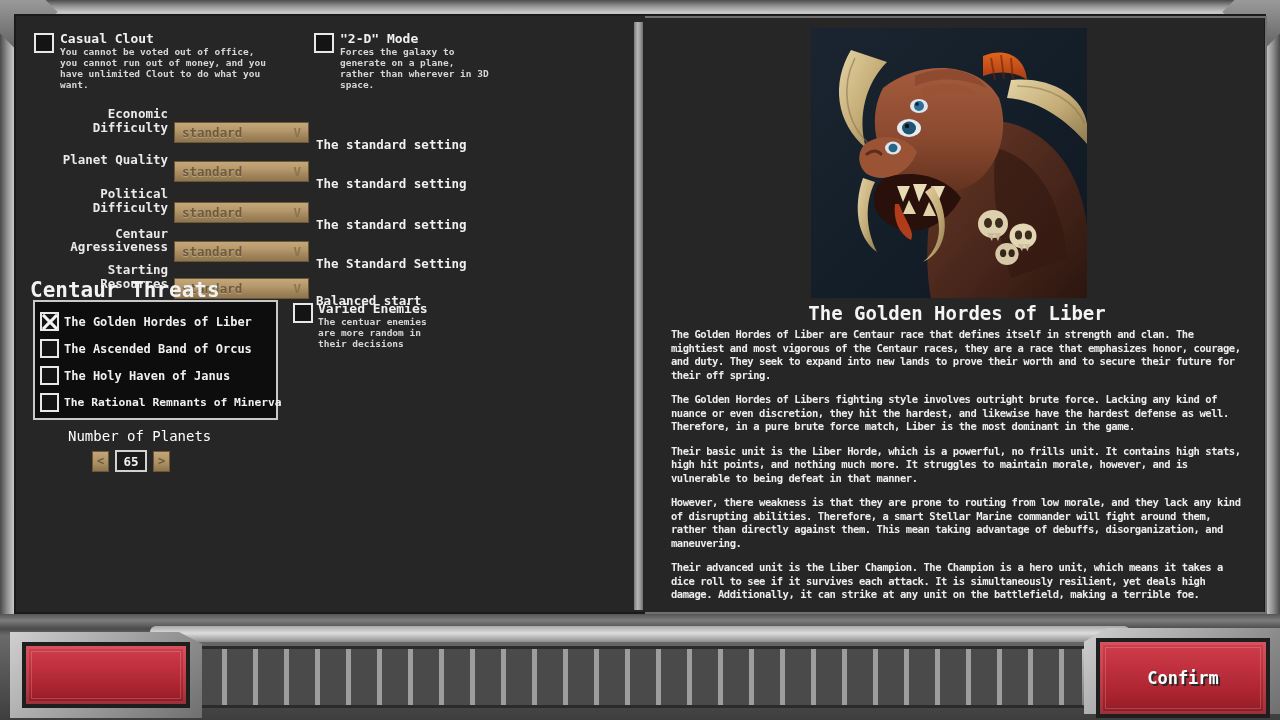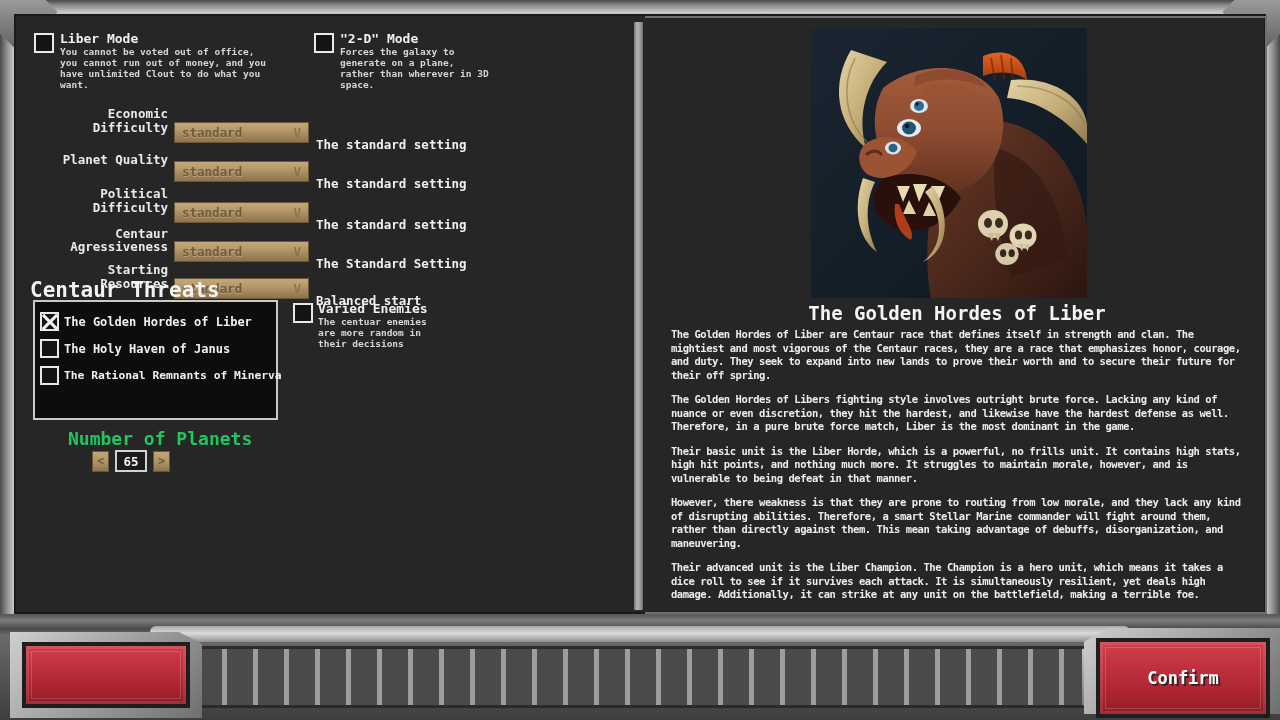--- a/index.html
+++ b/index.html
@@ -116,21 +116,21 @@
   .threat-item .chk { width: 19px; height: 19px; flex: 0 0 19px; margin-top:0; }
   .threat-label {
     font-size: 12px; font-weight: bold; color: #f0f0f0;
     font-family: "DejaVu Sans Mono", monospace; white-space: nowrap;
   }
 
   .varied { position: absolute; left: 293px; top: 302px; display: flex; gap: 5px; justify-content: flex-end; }
 
   .planets-title {
     position: absolute; left: 68px; top: 428px;
-    font-size: 18px; font-weight: bold; color: #22c55e;
+    font-size: 14px; font-weight: normal; color: #ffffff;
     font-family: "DejaVu Sans Mono", monospace;
   }
   .stepper { position: absolute; left: 92px; top: 450px; display: flex; align-items: center; gap: 6px; }
   .step-btn {
     width: 17px; height: 21px;
     background: linear-gradient(180deg,#c2a679 0%,#ab8f60 60%,#8e7550 100%);
     border: 1px solid #6b5636;
     display:flex; align-items:center; justify-content:center;
     font-size: 12px; font-weight: bold; color: #6b5a3c;
     font-family: "DejaVu Sans Mono", monospace;
@@ -220,21 +220,21 @@
 
   <div class="content-plate"></div>
   <div class="divider"></div>
   <div class="panel-right-border"></div>
 
   <div class="panel-left">
 
     <div class="toggle-row" style="left:20px; top:18px;">
       <div class="chk"></div>
       <div>
-        <div class="tg-title">Liber Mode</div>
+        <div class="tg-title">Casual Clout</div>
         <div class="tg-desc">You cannot be voted out of office, you cannot run out of money, and you have unlimited Clout to do what you want.</div>
       </div>
     </div>
 
     <div class="toggle-row" style="left:300px; top:18px;">
       <div class="chk"></div>
       <div>
         <div class="tg-title">"2-D" Mode</div>
         <div class="tg-desc" style="max-width:150px;">Forces the galaxy to generate on a plane, rather than wherever in 3D space.</div>
       </div>
@@ -284,20 +284,24 @@
       </div>
       <div class="dd-hint">Balanced start</div>
     </div>
 
     <div class="section-title" style="top:264px; left:16px;">Centaur Threats</div>
 
     <div class="threat-box" style="left:19px; top:286px;">
       <div class="threat-item">
         <div class="chk checked"></div>
         <span class="threat-label">The Golden Hordes of Liber</span>
+      </div>
+      <div class="threat-item">
+        <div class="chk"></div>
+        <span class="threat-label">The Ascended Band of Orcus</span>
       </div>
       <div class="threat-item">
         <div class="chk"></div>
         <span class="threat-label">The Holy Haven of Janus</span>
       </div>
       <div class="threat-item">
         <div class="chk"></div>
         <span class="threat-label" style="font-size:11.3px;">The Rational Remnants of Minerva</span>
       </div>
     </div>

